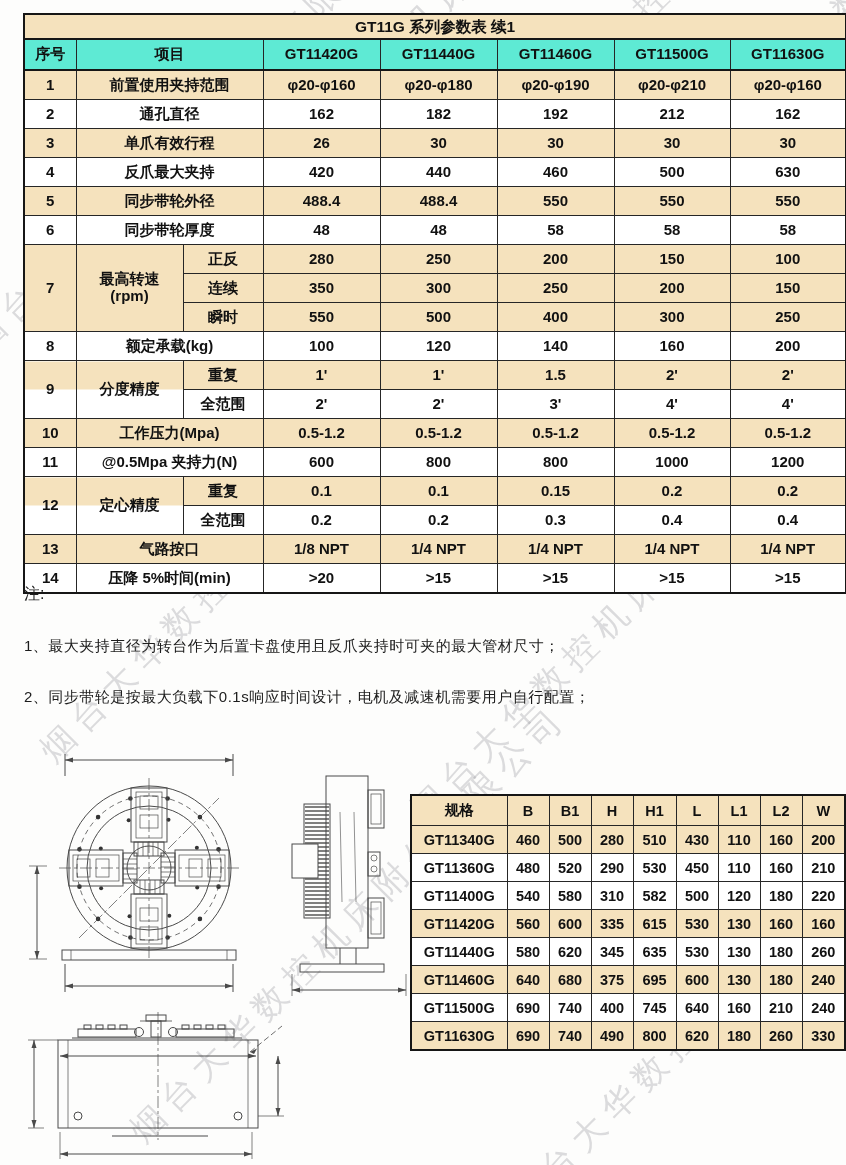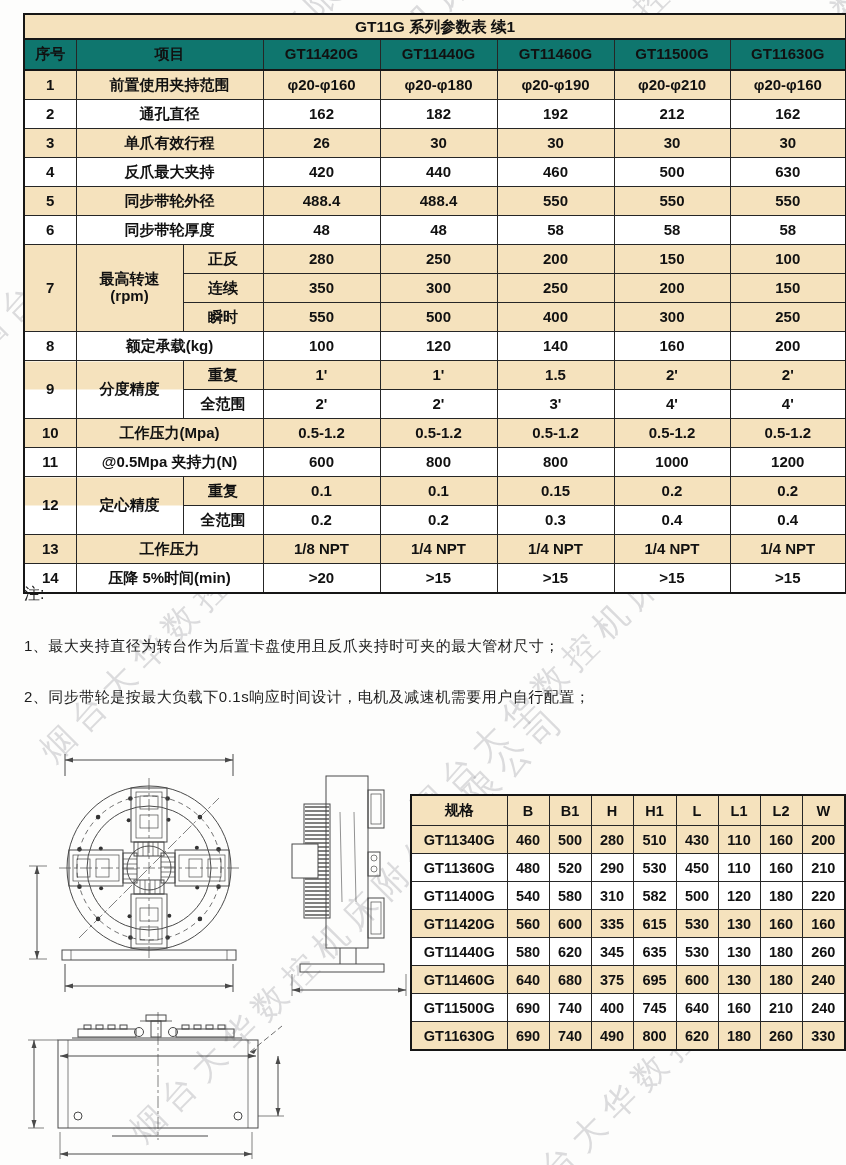--- a/index.html
+++ b/index.html
@@ -9,21 +9,21 @@
   .wm{position:absolute;white-space:nowrap;font-size:34px;letter-spacing:9px;
       color:rgba(125,125,130,0.26);transform:rotate(-45deg);transform-origin:left top;
       pointer-events:none;z-index:1;font-weight:400;}
   
   .tbl-wrap{position:absolute;z-index:2;}
   table{border-collapse:collapse;table-layout:fixed;width:100%;}
   #main-table{border:2px solid #161616;}
   #main-table td{border:1px solid #262626;text-align:center;vertical-align:middle;
       font-size:15px;font-weight:bold;padding:0 2px;height:28px;overflow:hidden;line-height:1.12;}
   #main-table tr.title-row td{height:23px;font-size:15.5px;border-bottom:2px solid #161616;}
-  #main-table tr.header-row td{height:29px;background:#0f766e;border-bottom:2px solid #161616;}
+  #main-table tr.header-row td{height:29px;background:#5eead4;border-bottom:2px solid #161616;}
   td.band{background:#f5e2bd;}
   td.plain{background:#ffffff;}
   td.cream{background:#f5e2bd;}
   td.split{background:linear-gradient(to bottom,#f5e2bd 50%,#ffffff 50%);}
   #dim-table{border:2px solid #161616;}
   #dim-table td{border:1px solid #262626;text-align:center;vertical-align:middle;
       font-size:14.5px;font-weight:bold;padding:0 1px;height:27px;overflow:hidden;}
   #dim-table tr.header-row td{height:29px;}
   
   #notes{position:absolute;left:24px;top:584px;z-index:2;font-size:15px;color:#1c1c1c;}
@@ -220,21 +220,21 @@
           <tr>
             <td class="plain">全范围</td>
             <td class="plain">0.2</td>
             <td class="plain">0.2</td>
             <td class="plain">0.3</td>
             <td class="plain">0.4</td>
             <td class="plain">0.4</td>
           </tr>
           <tr>
             <td class="band">13</td>
-            <td colspan="2" class="band">工作压力</td>
+            <td colspan="2" class="band">气路按口</td>
             <td class="band">1/8 NPT</td>
             <td class="band">1/4 NPT</td>
             <td class="band">1/4 NPT</td>
             <td class="band">1/4 NPT</td>
             <td class="band">1/4 NPT</td>
           </tr>
           <tr>
             <td class="plain">14</td>
             <td colspan="2" class="plain">压降 5%时间(min)</td>
             <td class="plain">&gt;20</td>

